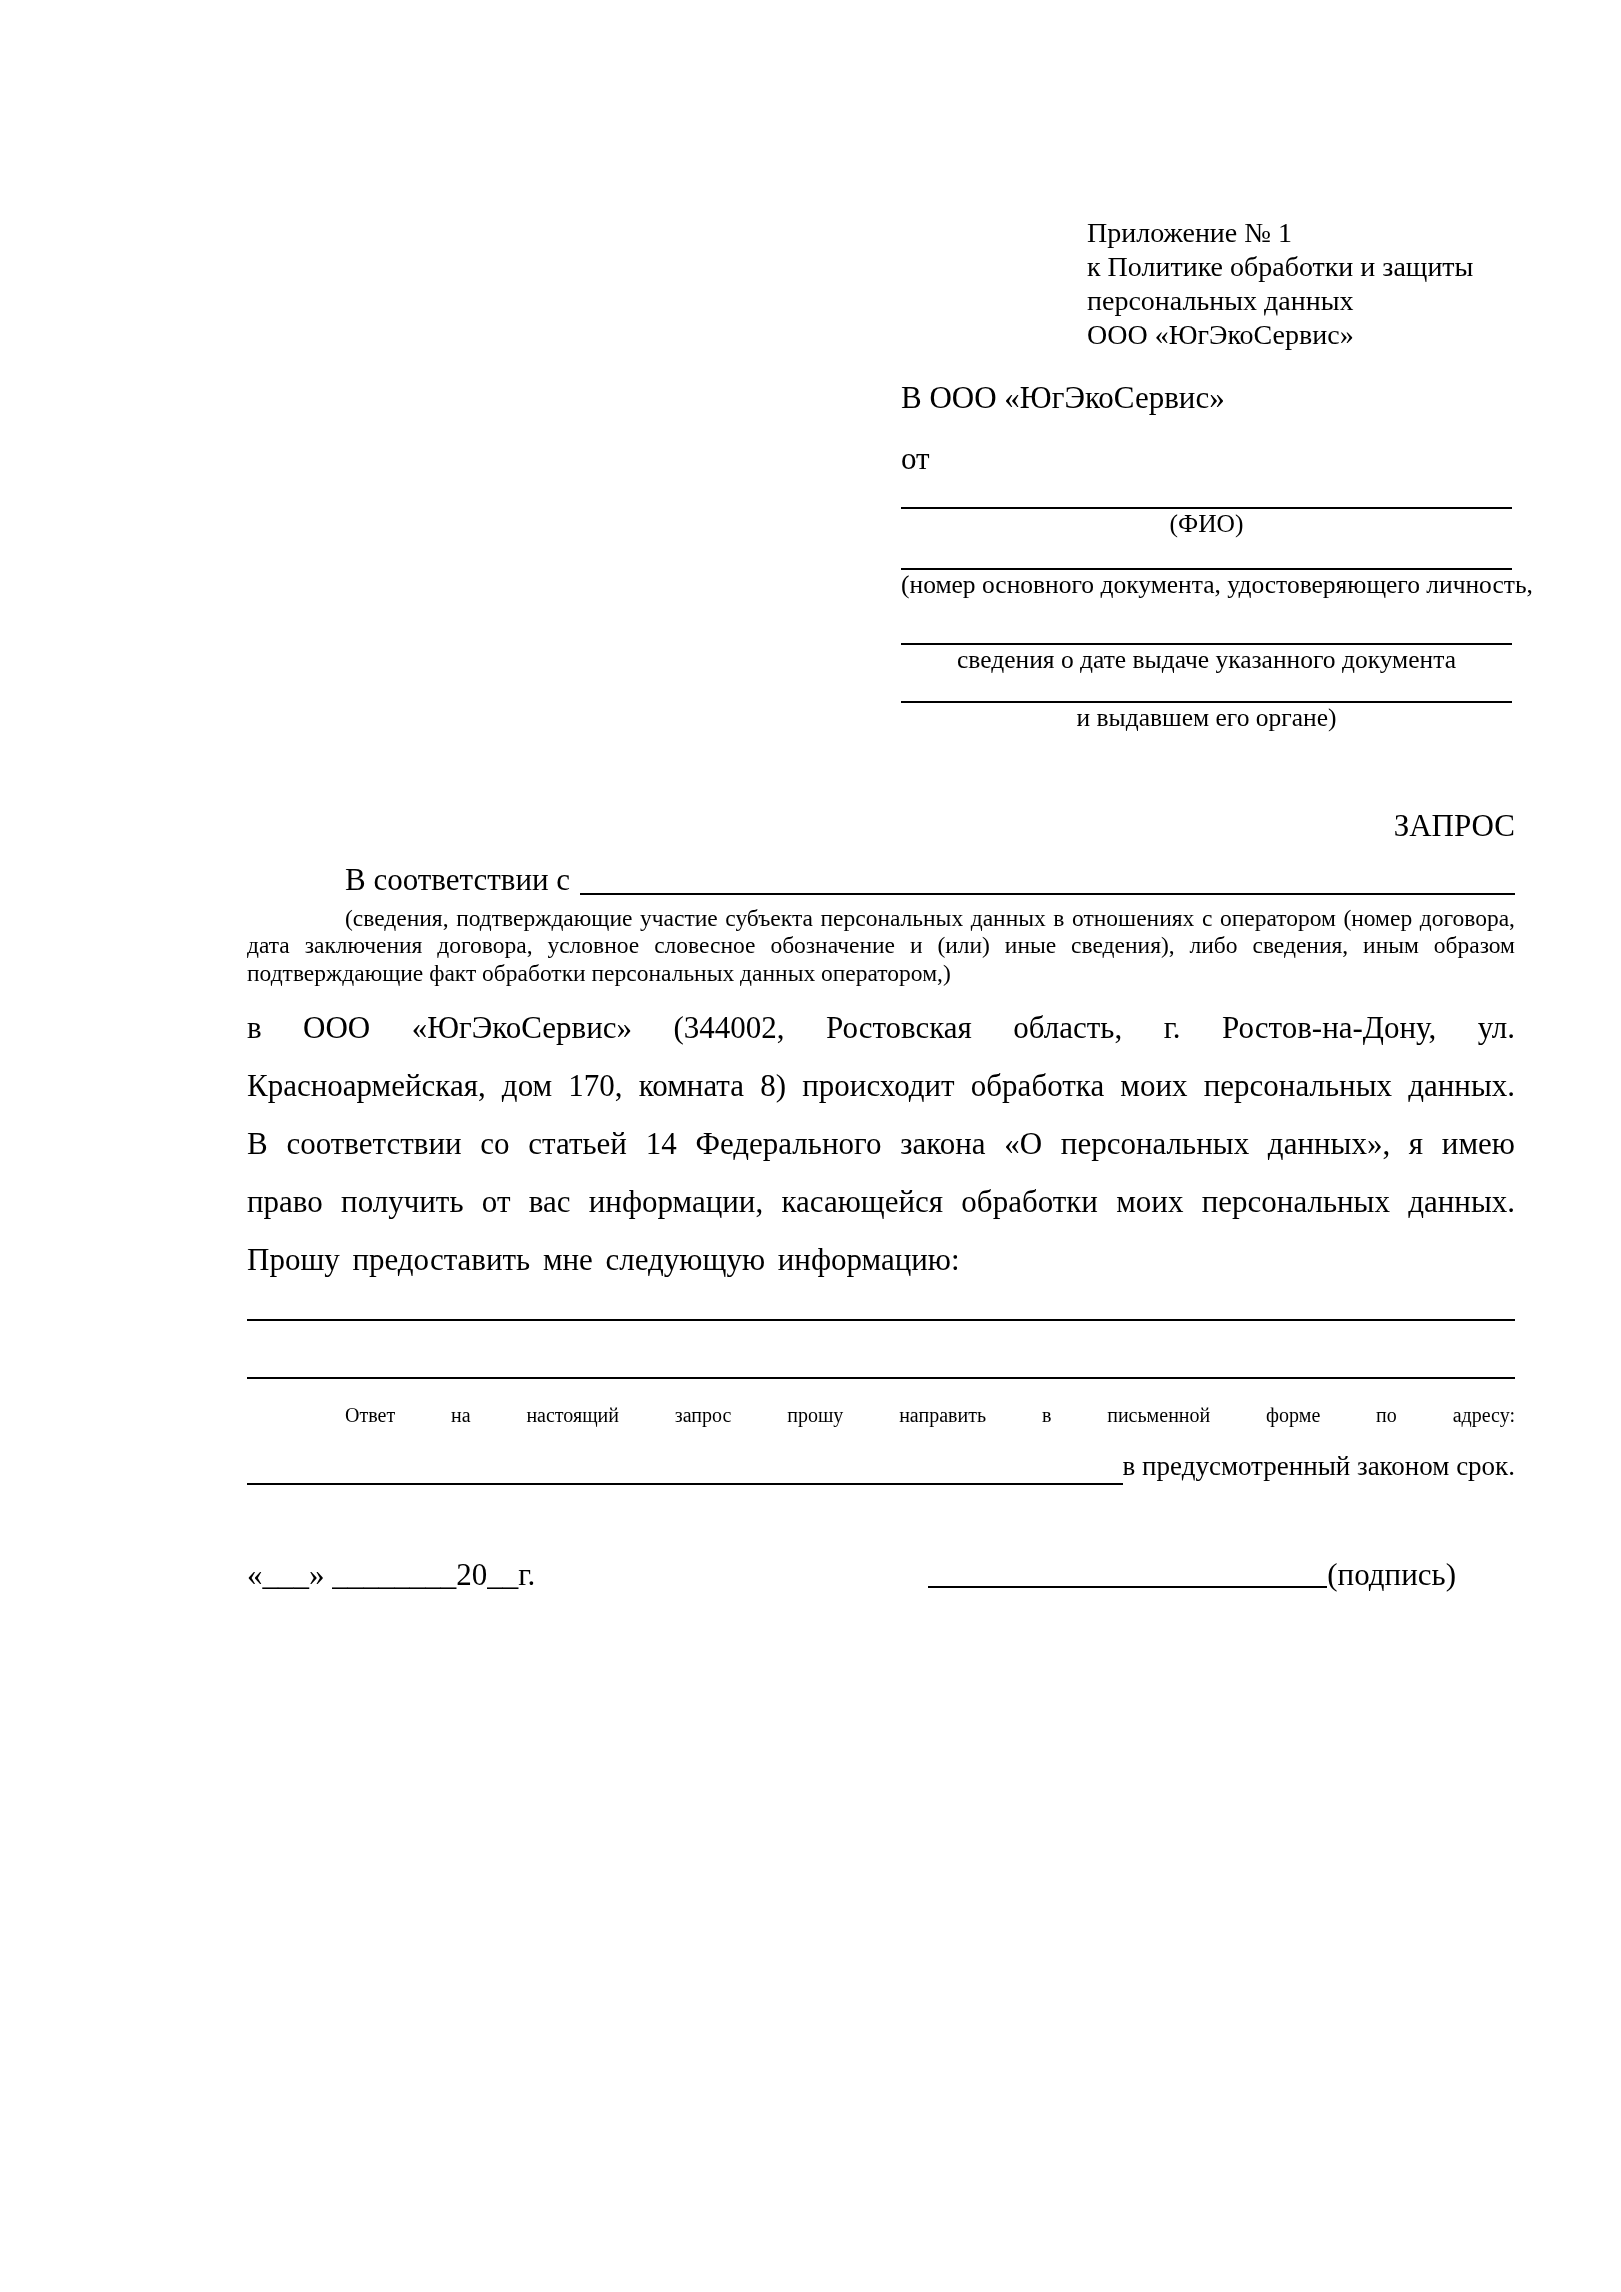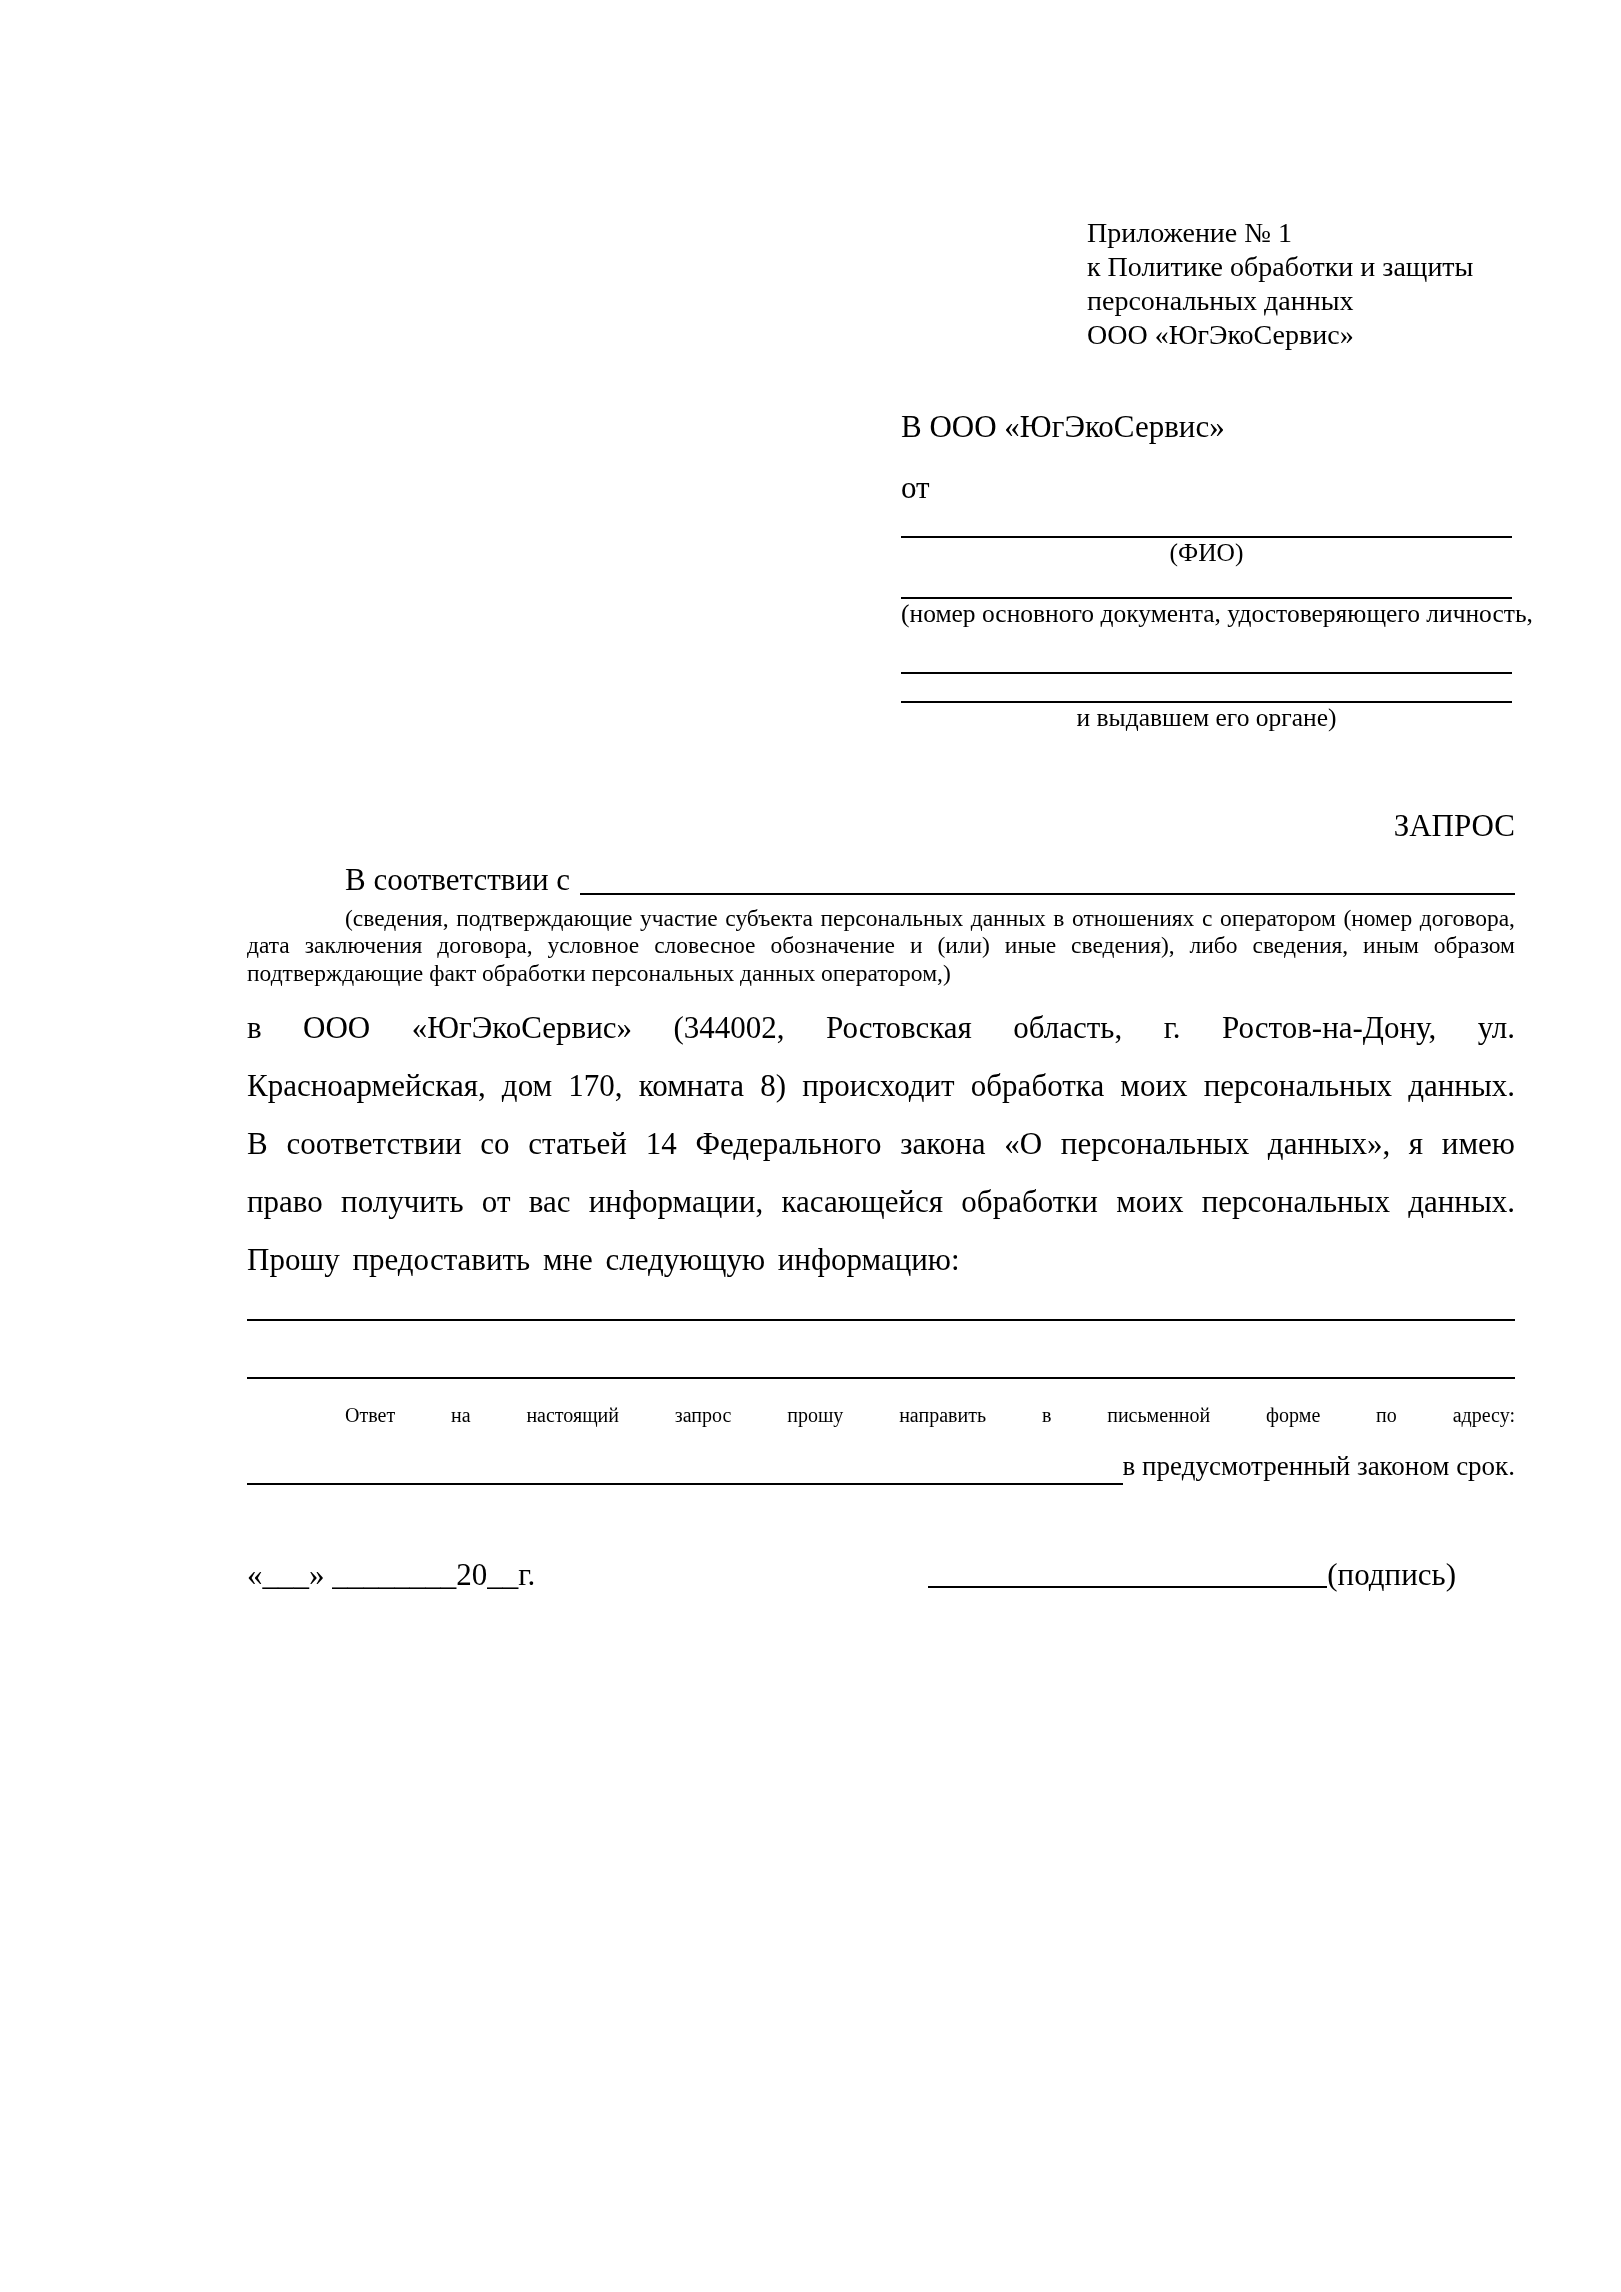--- a/index.html
+++ b/index.html
@@ -31,21 +31,21 @@
   .title {
     margin-top: 45px;
     text-align: center;
     font-weight: bold;
     font-size: 33px;
     line-height: 41px;
   }
 
   
   .addressee {
-    margin-top: 55px;
+    margin-top: 26px;
     margin-left: 654px;
     width: 611px;
     font-size: 31px;
   }
   .addr-to { line-height: 39px; }
   .addr-from { margin-top: 21.6px; line-height: 39px; }
   .fblank { border-bottom: 2px solid #000; }
   .b1 { height: 29px; }
   .b2 { height: 30px; }
   .b3 { height: 44px; }
@@ -144,20 +144,21 @@
       <div class="field">
         <div class="fblank b1"></div>
         <div class="fcap">(ФИО)</div>
       </div>
       <div class="field">
         <div class="fblank b2"></div>
         <div class="fcap">(номер основного документа, удостоверяющего личность,</div>
       </div>
       <div class="field">
         <div class="fblank b3"></div>
+        <div class="fcap">сведения о дате выдаче указанного документа</div>
       </div>
       <div class="field">
         <div class="fblank b4"></div>
         <div class="fcap">и выдавшем его органе)</div>
       </div>
     </div>
 
     <div class="zapros">ЗАПРОС</div>
 
     <div class="intro">

